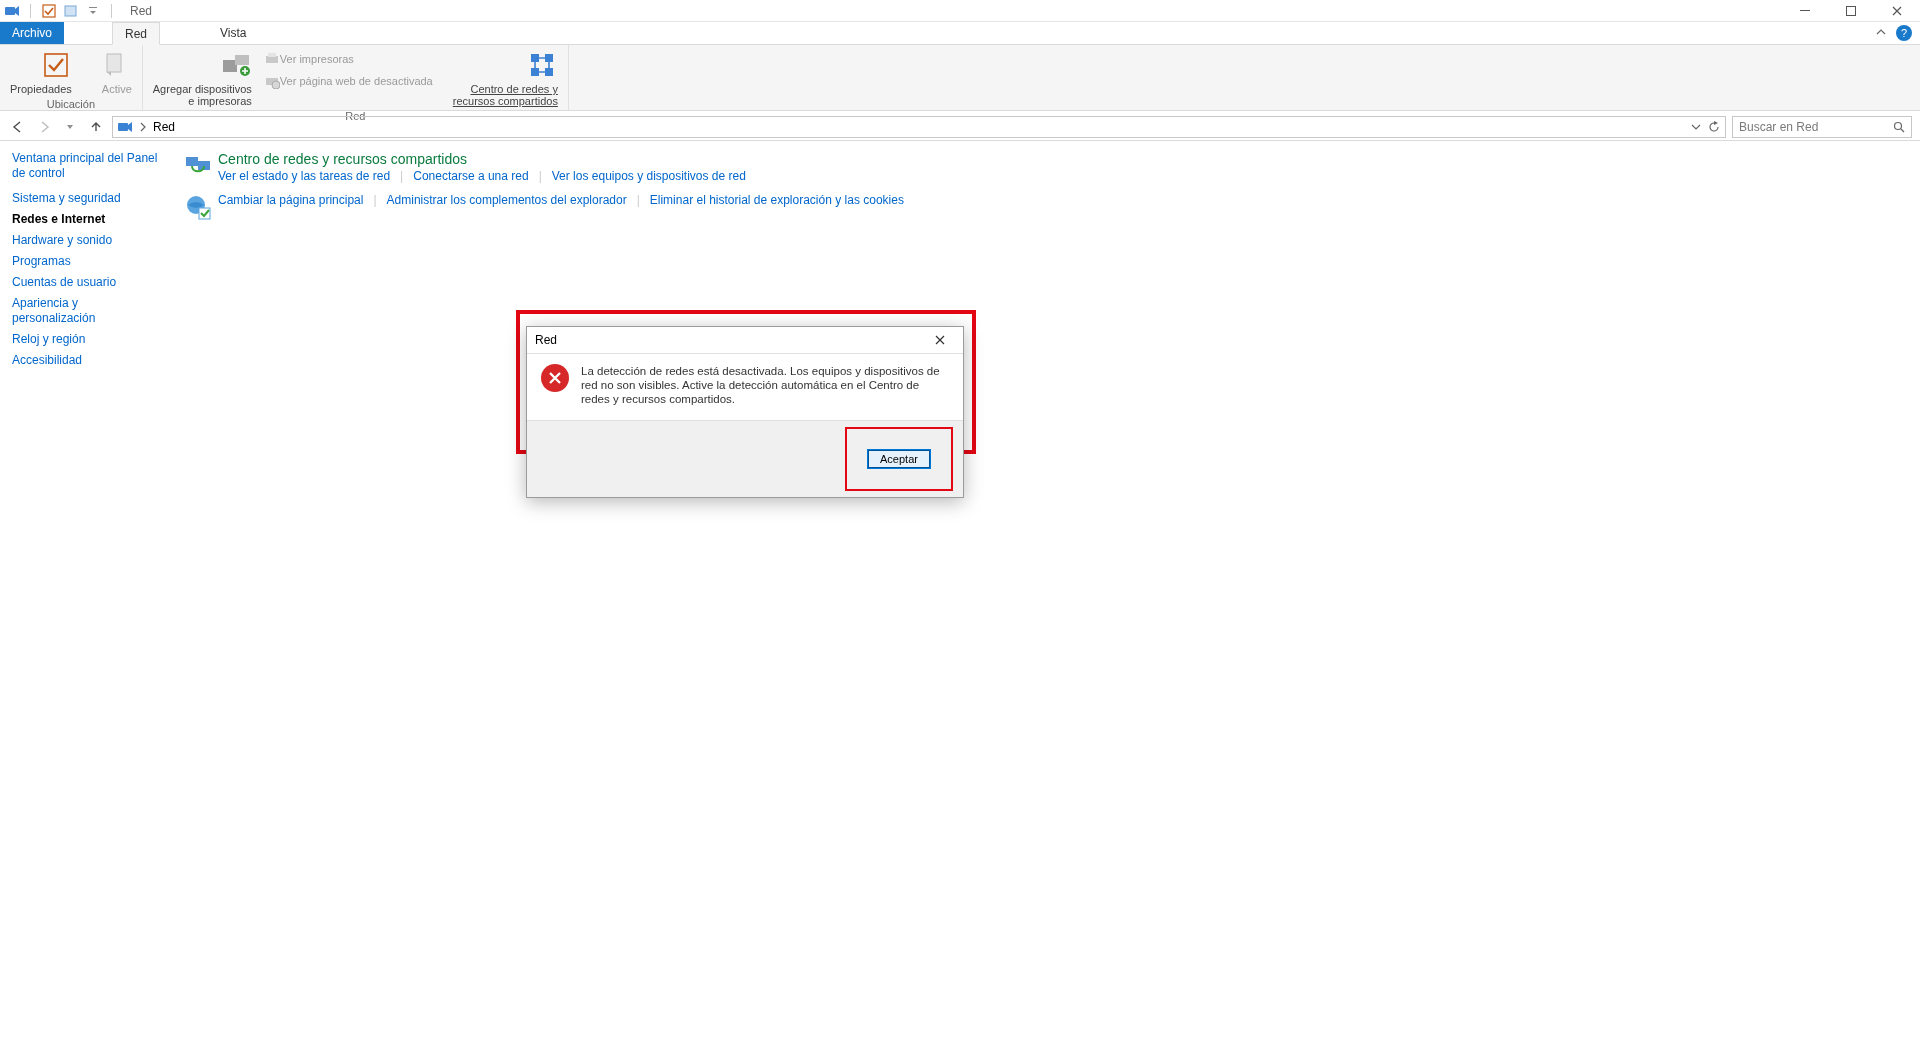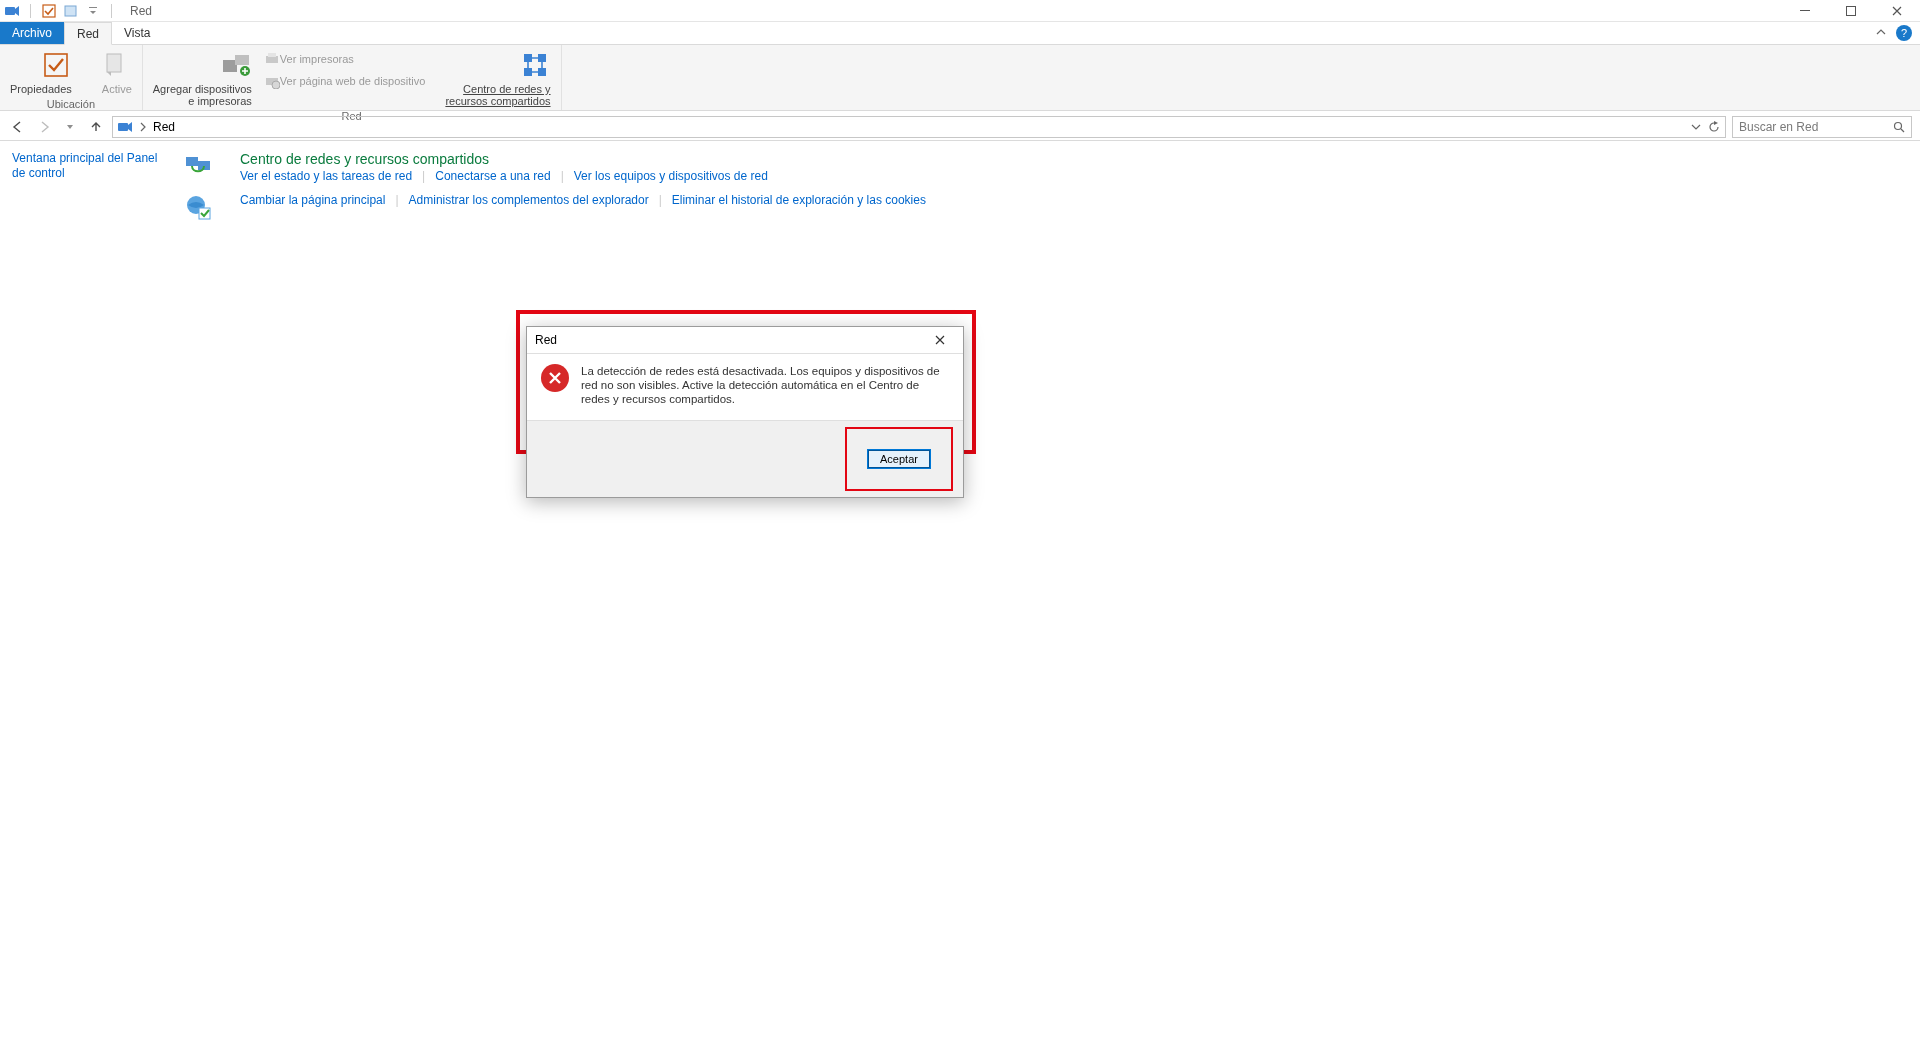--- a/index.html
+++ b/index.html
@@ -8,21 +8,21 @@
 
 .titlebar { height: 22px; display: flex; align-items: center; background: #fff; border-bottom: 1px solid #e5e5e5; }
 .titlebar-left { display: flex; align-items: center; gap: 6px; padding-left: 4px; }
 .qat-icon { width: 16px; height: 16px; display: inline-flex; align-items: center; justify-content: center; }
 .titlebar-sep { width: 1px; height: 14px; background: #ccc; margin: 0 4px; }
 .titlebar-title { font-size: 12px; color: #666; margin-left: 8px; }
 .titlebar-right { margin-left: auto; display: flex; }
 .win-btn { width: 46px; height: 22px; display: flex; align-items: center; justify-content: center; color: #555; }
 
 
-.ribbon-tabs { height: 23px; display: flex; align-items: stretch; background: #fff; border-bottom: 1px solid #dadada; position: relative; }
+.ribbon-tabs { height: 23px; display: flex; align-items: stretch; background: #fff; border-bottom: 1px solid #dadada; position: relative; gap: 48px; }
 .ribbon-tab { padding: 0 12px; font-size: 12px; display: flex; align-items: center; color: #333; cursor: default; }
 .ribbon-tab.file { background: #1979ca; color: #fff; }
 .ribbon-tab.active { border: 1px solid #dadada; border-bottom: 1px solid #f5f5f5; background: #f5f5f5; margin-bottom: -1px; }
 .ribbon-right { margin-left: auto; display: flex; align-items: center; padding-right: 8px; gap: 10px; }
 .help-icon { width: 16px; height: 16px; border-radius: 50%; background: #1979ca; color: #fff; font-size: 11px; display: flex; align-items: center; justify-content: center; }
 
 
 .ribbon { height: 66px; background: #f5f5f5; border-bottom: 1px solid #dadada; display: flex; }
 .ribbon-group { display: flex; flex-direction: column; border-right: 1px solid #e1e1e1; padding: 2px 6px 0 6px; }
 .ribbon-group-items { display: flex; flex: 1; align-items: flex-start; gap: 4px; }
@@ -46,21 +46,21 @@
 
 
 .main { display: flex; height: calc(1040px - 22px - 23px - 66px - 30px); }
 .sidebar { width: 172px; padding: 10px 12px; font-size: 12px; }
 .sidebar a { display: block; color: #0066cc; text-decoration: none; margin-bottom: 6px; line-height: 15px; cursor: default; }
 .sidebar a.heading { color: #0066cc; margin-bottom: 10px; }
 .sidebar a.current { color: #000; font-weight: bold; }
 .sidebar .group2 { margin-top: 6px; }
 
 .content { flex: 1; padding: 10px 12px; font-size: 12px; }
-.cat { display: flex; align-items: flex-start; gap: 28px; margin-bottom: 10px; }
+.cat { display: flex; align-items: flex-start; gap: 6px; margin-bottom: 10px; }
 .cat-icon { width: 28px; height: 28px; flex-shrink: 0; }
 .cat-body { }
 .cat-title { color: #0a7b3e; font-size: 14px; margin-bottom: 2px; }
 .cat-links { display: flex; flex-wrap: wrap; gap: 0; align-items: center; }
 .cat-links a { color: #0066cc; text-decoration: none; cursor: default; }
 .cat-links .sep { color: #ccc; margin: 0 10px; }
 
 
 .highlight-box { position: absolute; left: 516px; top: 310px; width: 460px; height: 144px; border: 4px solid #e30613; background: transparent; }
 .dialog { position: absolute; left: 526px; top: 326px; width: 438px; background: #fff; border: 1px solid #9b9b9b; box-shadow: 0 4px 18px rgba(0,0,0,.28); }
@@ -189,21 +189,21 @@
             </span>
           <span>Ver impresoras</span>
         </div>
         <div class="ribbon-small">
           <span class="ico">
               <svg width="16" height="16" viewBox="0 0 16 16">
                 <rect x="2" y="5" width="12" height="7" fill="#c9c9c9"></rect>
                 <circle cx="12" cy="12" r="4" fill="#d7d7d7" stroke="#aaa"></circle>
               </svg>
             </span>
-          <span>Ver página web de dispositivo</span>
+          <span>Ver página web de desactivada</span>
         </div>
       </div>
       <div class="ribbon-big" style="margin-left:8px;text-decoration:underline;">
         <span class="ico">
             <svg width="28" height="28" viewBox="0 0 28 28">
               <rect x="3" y="3" width="8" height="8" fill="#3b82d4"></rect>
               <rect x="17" y="3" width="8" height="8" fill="#3b82d4"></rect>
               <rect x="3" y="17" width="8" height="8" fill="#3b82d4"></rect>
               <rect x="17" y="17" width="8" height="8" fill="#3b82d4"></rect>
               <path d="M11 7 H17 M7 11 V17 M21 11 V17 M11 21 H17" stroke="#3b82d4" stroke-width="1.6"></path>
@@ -272,20 +272,30 @@
           <circle cx="5" cy="5" r="3.5" fill="none" stroke="#666" stroke-width="1.2"></circle>
           <path d="M8 8 L11 11" stroke="#666" stroke-width="1.2"></path>
         </svg>
       </span>
   </div>
 </div>
 
 <div class="main">
   <div class="sidebar">
     <a class="heading">Ventana principal del Panel de control</a>
+    <div class="group2" id="sidebar-items">
+        <a>Sistema y seguridad</a>
+        <a class="current">Redes e Internet</a>
+        <a>Hardware y sonido</a>
+        <a>Programas</a>
+        <a>Cuentas de usuario</a>
+        <a>Apariencia y personalización</a>
+        <a>Reloj y región</a>
+        <a>Accesibilidad</a>
+      </div>
   </div>
   <div class="content" id="content-area">
       <div class="cat">
         <div class="cat-icon">
           <svg width="28" height="28" viewBox="0 0 28 28">
             <rect x="2" y="6" width="12" height="9" fill="#4f91d4"></rect>
             <rect x="14" y="10" width="12" height="9" fill="#4f91d4"></rect>
             <path d="M8 15 C8 22 20 22 20 15" fill="none" stroke="#39a539" stroke-width="2"></path>
           </svg>
         </div>

